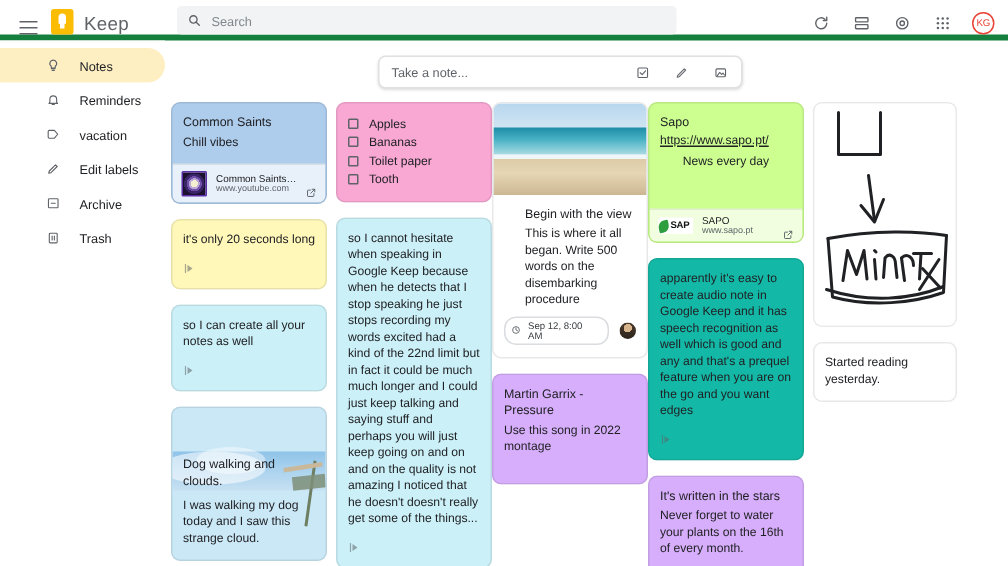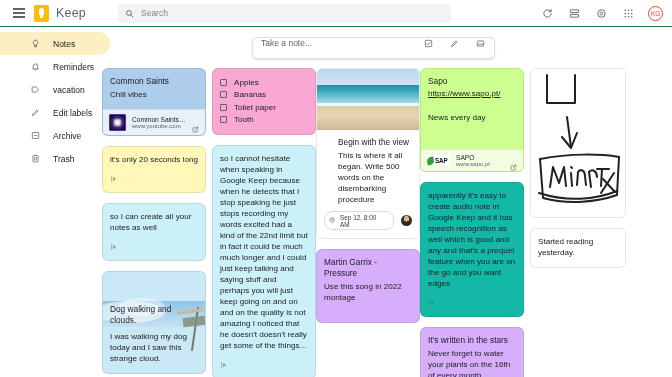--- a/index.html
+++ b/index.html
@@ -7,22 +7,22 @@
     width: 672px; height: 377px;
     font-family: "Liberation Sans", sans-serif;
     background: #ffffff;
     color: #202124;
     overflow: hidden;
   }
 
   
   #topbar {
     position: absolute; top: 0; left: 0; width: 672px; height: 27px;
-    display: flex; align-items: center;
-    border-bottom: 1px solid #15803d;
+    display: flex; align-items: flex-end;
+    border-bottom: 4px solid #15803d;
     background: #fff;
   }
   .hamburger { width: 26px; margin-left: 6px; display:flex; flex-direction:column; gap:2.5px; align-items:center; cursor:pointer; }
   .hamburger i { display:block; width: 12px; height: 1.4px; background: #5f6368; }
   .keep-logo {
     width: 15px; height: 17px; margin-left: 2px; border-radius: 2px 2px 2px 2px;
     background: #fbbc04; position: relative; flex: none;
   }
   .keep-logo::after {
     content: ""; position: absolute; left: 5px; top: 3px;
@@ -63,28 +63,28 @@
     color: #202124; font-size: 8.5px;
   }
   .nav-item.active { background: #feefc3; }
   .nav-item .ni { width: 11px; height: 11px; display:flex; align-items:center; justify-content:center; color:#5f6368; flex:none; }
 
   
   #composer {
     position: absolute; top: 37px; left: 252px; width: 243px; height: 22px;
     background: #fff; border: 1px solid #e0e0e0; border-radius: 5px;
     box-shadow: 0 1px 2px rgba(60,64,67,.18);
-    display: flex; padding: 0 8px;
+    display: flex; align-items: center; padding: 0 8px;
   }
   #composer-placeholder { font-size: 8.5px; color: #5f6368; }
   #composer-icons { margin-left: auto; display: flex; gap: 15px; color: #5f6368; }
   .ci { width: 11px; height: 11px; display:flex; align-items:center; justify-content:center; cursor:pointer; }
 
   
-  #board { position: absolute; top: 68px; left: 102px; width: 554px; height: 309px; }
+  #board { position: absolute; top: 68px; left: 114px; width: 554px; height: 309px; }
   .col { position: absolute; top: 0; width: 104px; display: flex; flex-direction: column; gap: 10px; }
   #col1 { left: 0; }
   #col2 { left: 110px; }
   #col3 { left: 214px; }
   #col4 { left: 318px; }
   #col5 { left: 428px; width: 96px; }
 
   .note {
     border-radius: 6px; border: 1px solid rgba(0,0,0,.09);
     overflow: hidden; cursor: pointer; position: relative;
@@ -439,21 +439,21 @@
       </div>
     </div>
   </div>
 
   <div class="col" id="col4">
 
     <div class="note" style="background:#ccff90;">
       <div class="note-body" style="padding-bottom:26px;">
         <div class="note-title">Sapo</div>
         <a class="note-link" href="#">https://www.sapo.pt/</a>
-        <div class="note-text" style="margin-top:14px;">News every day</div>
+        <div class="note-text" style="margin-top:4px;text-align:center;">News every day</div>
       </div>
       <div class="link-card">
         <span class="sapo-badge">
           <span class="sapo-leaf"></span>
             <span class="sapo-word">SAP</span>
         </span>
         <div class="link-meta">
           <div class="link-title">SAPO</div>
           <div class="link-host">www.sapo.pt</div>
         </div>

